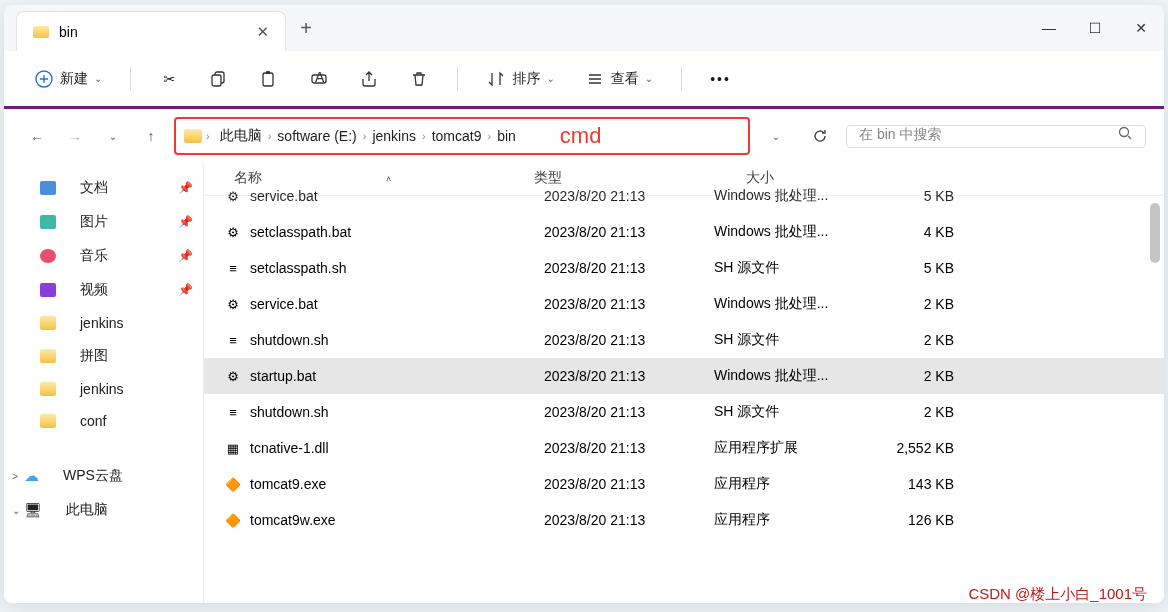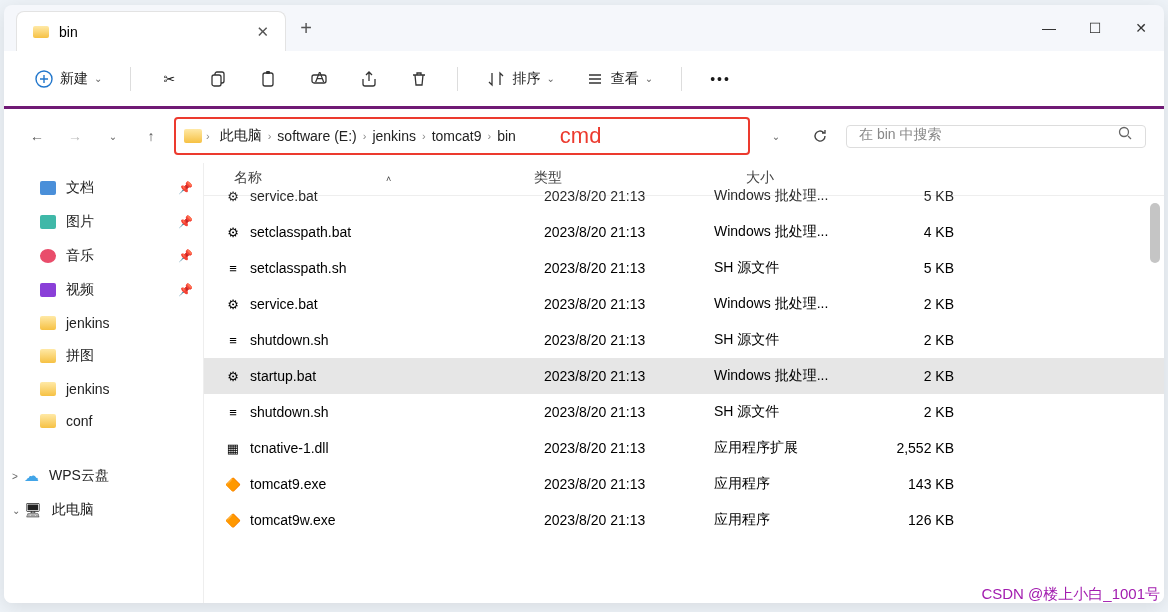--- a/index.html
+++ b/index.html
@@ -31,21 +31,21 @@
 .crumb { padding:3px 6px; color:#222; }
 .csep { color:#888; font-size:11px; }
 .cmd-text { margin-left:34px; color:#ec3a2e; font-size:22px; font-weight:400; }
 .addrctl { width:36px; height:36px; display:flex; align-items:center; justify-content:center; color:#555; }
 .search { width:300px; height:23px; border:1px solid #ddd; border-radius:4px; display:flex; align-items:flex-start; padding:0 12px; color:#888; }
 .search span:first-child { flex:1; }
 
 
 .body { flex:1; display:flex; background:#fff; overflow:hidden; }
 .sidebar { width:200px; border-right:1px solid #eee; padding:8px 0; overflow:auto; }
-.sideitem { display:flex; align-items:center; gap:10px; padding:8px 10px 8px 36px; color:#222; position:relative; }
+.sideitem { display:flex; align-items:center; gap:24px; padding:8px 10px 8px 36px; color:#222; position:relative; }
 .sideitem .pin { margin-left:auto; color:#888; font-size:12px; }
 .sideitem.top { padding-left:20px; }
 .exp { position:absolute; left:8px; color:#666; font-size:10px; }
 .ficon { width:16px; height:14px; border-radius:2px; display:inline-block; }
 .fyellow { background:linear-gradient(#ffe9a6,#f6c143); }
 .fdoc { background:#4a8fd9; }
 .fpic { background:#3fb8a8; }
 .fmus { background:#e94d6b; border-radius:50%; }
 .fvid { background:#8a3fd8; }
 .fcloud { color:#42a5e8; font-size:15px; }
@@ -56,21 +56,21 @@
 .c-name { width:310px; padding-left:10px; }
 .c-date { width:170px; }
 .c-type { width:160px; }
 .c-size { width:90px; text-align:right; padding-right:10px; }
 .filerow { display:flex; align-items:center; padding:9px 0 9px 20px; }
 .filerow.selected { background:#e6e6e6; }
 .c-name-cell { width:320px; display:flex; align-items:center; gap:8px; }
 .fileico { width:18px; height:18px; display:inline-flex; align-items:center; justify-content:center; font-size:13px; }
 .scrollhint { position:absolute; right:4px; top:40px; width:10px; height:60px; background:#c5c5c5; border-radius:5px; }
 
-.watermark { position:absolute; right:8px; bottom:8px; color:#a21caf; font-size:15px; pointer-events:none; }
+.watermark { position:absolute; right:21px; bottom:8px; color:#b91c1c; font-size:15px; pointer-events:none; }
 </style>
 </head>
 <body>
 
 <div class="window">
 
   <div class="titlebar">
     <div class="tab">
       <span class="folder-ico"></span>
       <span class="tab-title">bin</span>

